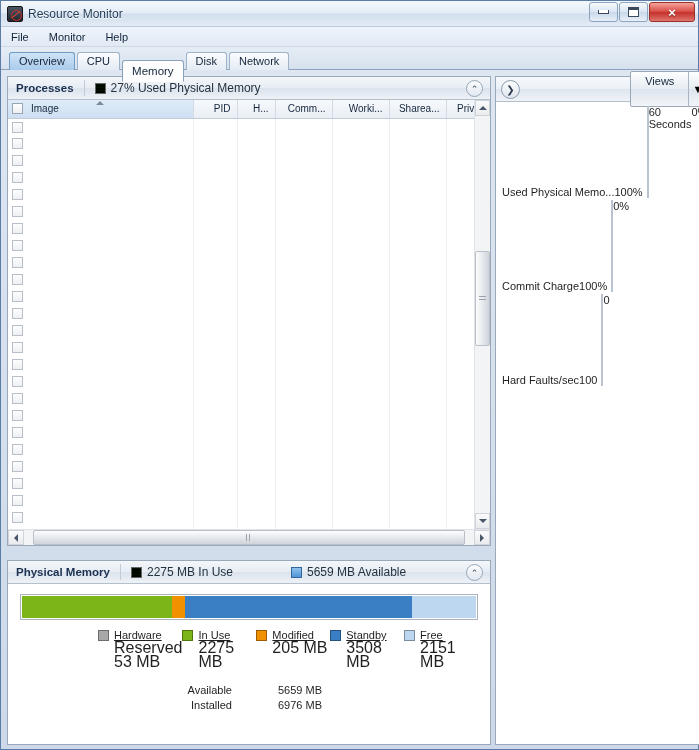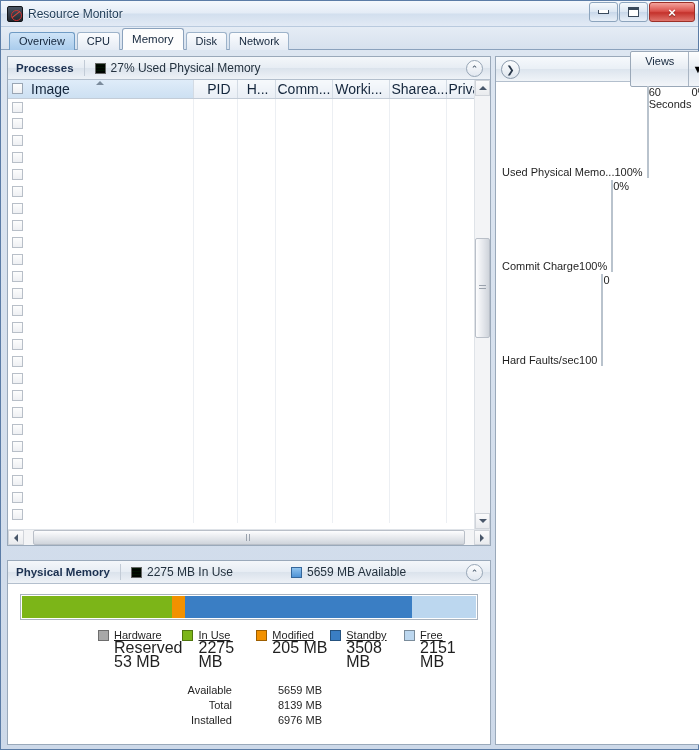--- a/index.html
+++ b/index.html
@@ -79,21 +79,21 @@
     height:18px; padding:0 9px; line-height:17px; font-size:11px; color:#14263c;
     background:linear-gradient(180deg,#fbfcfe,#e4ebf4);
     border:1px solid #9db3ca; border-bottom:none;
     border-radius:3px 3px 0 0; position:relative; top:1px;
   }
   .tab.hover {
     background:linear-gradient(180deg,#cfe4f7,#a9cbec);
     border-color:#6f9bc4;
   }
   .tab.active {
-    height:22px; line-height:21px; top:1px; z-index:5;
+    height:22px; line-height:21px; top:13px; z-index:5;
     background:#fdfdfd; border-color:#8ba2bd; border-bottom:1px solid #fdfdfd;
     font-size:11.5px;
   }
 
   
   .content {
     flex:1 1 auto; display:flex; min-height:0;
     padding:6px 2px 4px 6px; gap:4px;
     background:linear-gradient(180deg,#dde6f1,#cdd9e9);
   }
@@ -130,21 +130,21 @@
     display:flex;align-items:center;justify-content:center;
     font-size:9px; color:#35465a;
   }
 
   
   .tablewrap { flex:1 1 auto; display:flex; flex-direction:column; min-height:0; background:#fff; }
   .tbl-scroll-area { flex:1 1 auto; display:flex; min-height:0; }
   .tbl-main { flex:1 1 auto; overflow:hidden; position:relative; }
   table.proc { border-collapse:collapse; width:100%; table-layout:fixed; }
   table.proc th {
-    height:18px; font-size:14px; font-weight:normal; color:#14263c;
+    height:18px; font-size:10px; font-weight:normal; color:#14263c;
     background:linear-gradient(180deg,#f6f9fc,#e9eef5);
     border-right:1px solid #d3dbe4; border-bottom:1px solid #c3ccd7;
     text-align:right; padding:0 6px 0 2px; position:relative;
   }
   table.proc th.sorted { background:linear-gradient(180deg,#dfecf9,#cde0f2); }
   table.proc th.img { text-align:left; padding-left:23px; }
   table.proc td {
     height:17px; font-size:11px; color:#1a1a1a; padding:0 6px 0 2px;
     text-align:right; border-right:1px solid #eceff3;
     white-space:nowrap; overflow:hidden;
@@ -292,20 +292,25 @@
         </div>
       <div class="wb">
           <span class="g gmax"></span>
         </div>
       <div class="wb close">
           <span class="gcls">×</span>
         </div>
     </div>
   </div>
 
+  <div class="menubar">
+    <span class="menuitem">File</span>
+    <span class="menuitem">Monitor</span>
+    <span class="menuitem">Help</span>
+  </div>
 
   <div class="tabstrip">
     <div class="tab hover">Overview</div>
     <div class="tab">CPU</div>
     <div class="tab active">Memory</div>
     <div class="tab">Disk</div>
     <div class="tab">Network</div>
   </div>
 
   <div class="content">
@@ -669,24 +674,20 @@
                 </div>
                 <div class="leg-sub">2151 MB</div>
               </div>
             </div>
           <div class="summary" id="memsummary">
               <div class="summary-row">
                 <span class="s-lab">Available</span>
                 <span class="s-val">5659 MB</span>
               </div>
               <div class="summary-row">
-                <span class="s-lab">Total</span>
-                <span class="s-val">8139 MB</span>
-              </div>
-              <div class="summary-row">
                 <span class="s-lab">Installed</span>
                 <span class="s-val">6976 MB</span>
               </div>
             </div>
         </div>
       </div>
     </div>
 
     <div class="rightwrap">
       <div class="rpanel">

